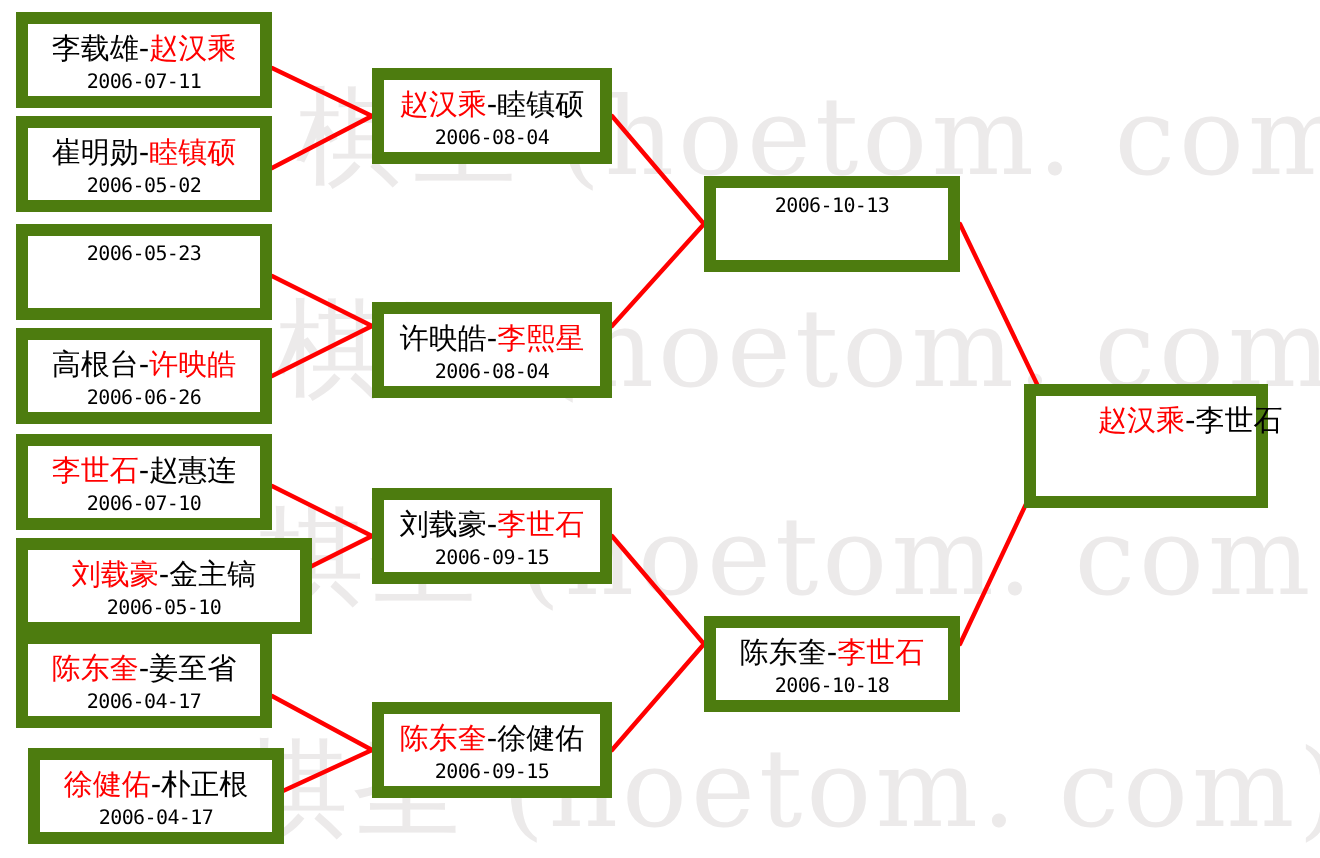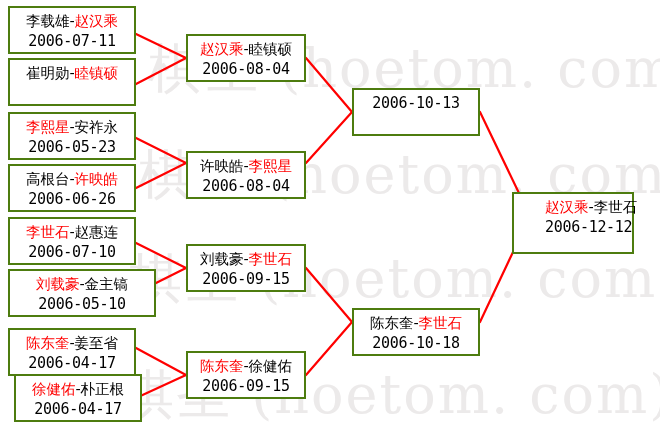--- a/index.html
+++ b/index.html
@@ -43,40 +43,40 @@
     left: 0; top: 0;
     width: 660px; height: 429px;
     z-index: 1;
   }
 
   
   .match-box {
     position: absolute;
     box-sizing: border-box;
     background: #ffffff;
-    border: 2px solid #4d7c0f;
+    border: 6px solid #4d7c0f;
     z-index: 2;
     text-align: center;
     padding-top: 3px;
     font-size: 14px;
     line-height: 1.38;
   }
   .match-players {
     white-space: nowrap;
     color: #000000;
     font-size: 14.5px;
     font-family: "DejaVu Sans", sans-serif;
   }
   .player.winner { color: #ff0000; }
   .player.loser { color: #000000; }
   .dash { color: #000000; }
   .match-date {
     white-space: nowrap;
     color: #000000;
-    font-size: 15px;
+    font-size: 10px;
     font-family: "DejaVu Sans Mono", monospace;
     letter-spacing: -0.3px;
   }
 </style>
 </head>
 <body>
 
 <div id="bracket-root">
 
   <div id="watermark-layer">
@@ -116,26 +116,24 @@
     <div class="match-players">
       <span class="player loser">李载雄</span><span class="dash">-</span><span class="player winner">赵汉乘</span>
     </div>
     <div class="match-date">2006-07-11</div>
   </div>
 
   <div class="match-box" style="left:8px;  top:58px;  width:128px; height:48px;">
     <div class="match-players">
       <span class="player loser">崔明勋</span><span class="dash">-</span><span class="player winner">睦镇硕</span>
     </div>
+    <div class="match-date">2006-05-02</div>
   </div>
 
   <div class="match-box" style="left:8px;  top:112px; width:128px; height:48px;">
-    <div class="match-players">
-      <span class="player winner">李熙星</span><span class="dash">-</span><span class="player loser">安祚永</span>
-    </div>
     <div class="match-date">2006-05-23</div>
   </div>
 
   <div class="match-box" style="left:8px;  top:164px; width:128px; height:48px;text-align:center;">
     <div class="match-players">
       <span class="player loser">高根台</span><span class="dash">-</span><span class="player winner">许映皓</span>
     </div>
     <div class="match-date">2006-06-26</div>
   </div>
 
@@ -146,21 +144,21 @@
     <div class="match-date">2006-07-10</div>
   </div>
 
   <div class="match-box" style="left:8px;  top:269px; width:148px; height:48px;">
     <div class="match-players">
       <span class="player winner">刘载豪</span><span class="dash">-</span><span class="player loser">金主镐</span>
     </div>
     <div class="match-date">2006-05-10</div>
   </div>
 
-  <div class="match-box" style="left:8px;  top:328px; width:128px; height:48px;">
+  <div class="match-box" style="left:8px;  top:316px; width:128px; height:48px;">
     <div class="match-players">
       <span class="player winner">陈东奎</span><span class="dash">-</span><span class="player loser">姜至省</span>
     </div>
     <div class="match-date">2006-04-17</div>
   </div>
 
   <div class="match-box" style="left:14px;  top:374px; width:128px; height:48px;">
     <div class="match-players">
       <span class="player winner">徐健佑</span><span class="dash">-</span><span class="player loser">朴正根</span>
     </div>
@@ -203,16 +201,15 @@
     <div class="match-players">
       <span class="player loser">陈东奎</span><span class="dash">-</span><span class="player winner">李世石</span>
     </div>
     <div class="match-date">2006-10-18</div>
   </div>
 
   <div class="match-box" style="left:512px; top:192px; width:122px; height:62px;padding-left:31px;">
     <div class="match-players">
       <span class="player winner">赵汉乘</span><span class="dash">-</span><span class="player loser">李世石</span>
     </div>
-    <div class="match-date">2006-12-12</div>
   </div>
 
 </div>
 
 </body></html>

